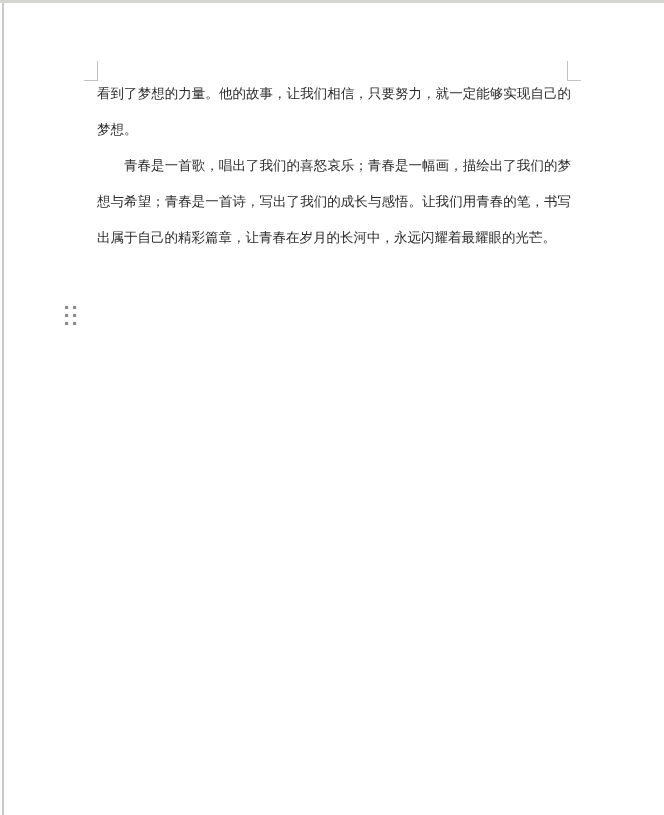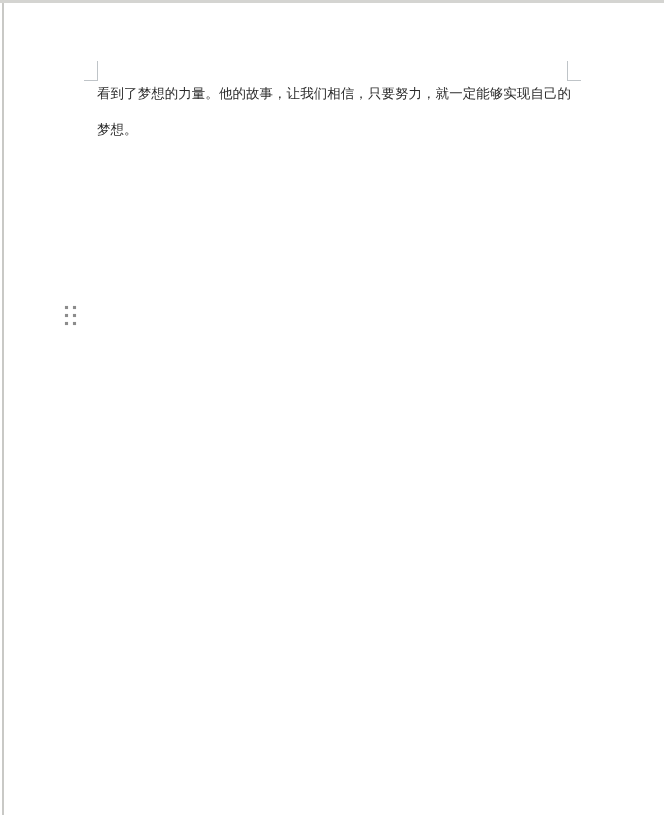--- a/index.html
+++ b/index.html
@@ -105,15 +105,16 @@
     <span></span>
       <span></span>
     <span></span>
       <span></span>
     <span></span>
       <span></span>
   </div>
 
   <div class="text-body">
     <p>看到了梦想的力量。他的故事，让我们相信，只要努力，就一定能够实现自己的梦想。</p>
+    <p class="indented">青春是一首歌，唱出了我们的喜怒哀乐；青春是一幅画，描绘出了我们的梦想与希望；青春是一首诗，写出了我们的成长与感悟。让我们用青春的笔，书写出属于自己的精彩篇章，让青春在岁月的长河中，永远闪耀着最耀眼的光芒。</p>
   </div>
 
 </div>
 
 </body></html>

